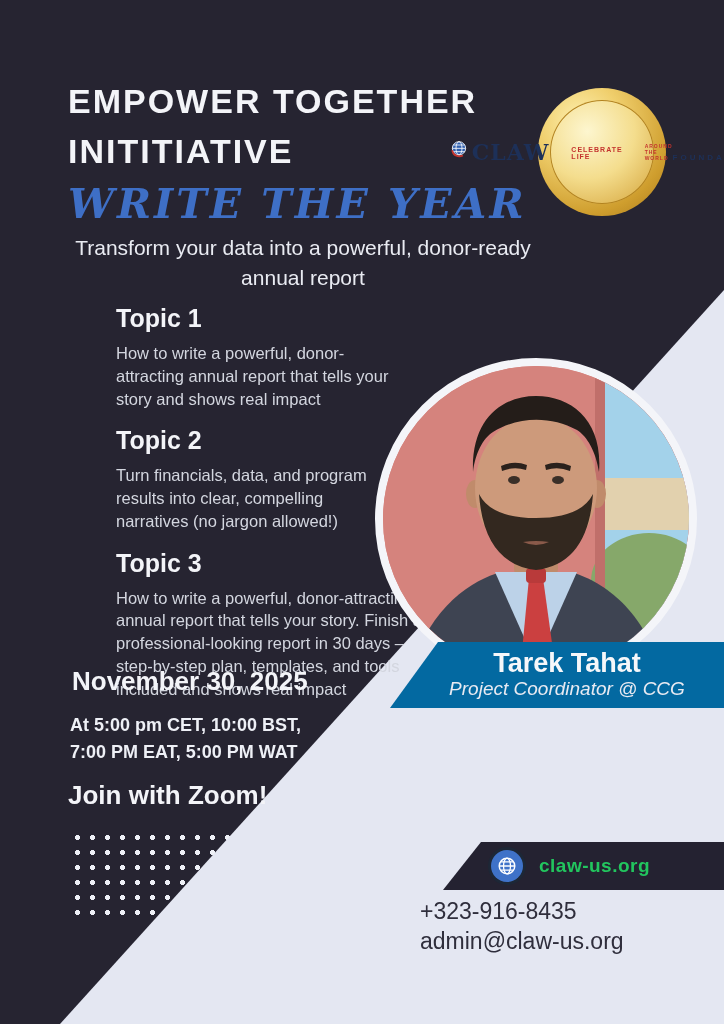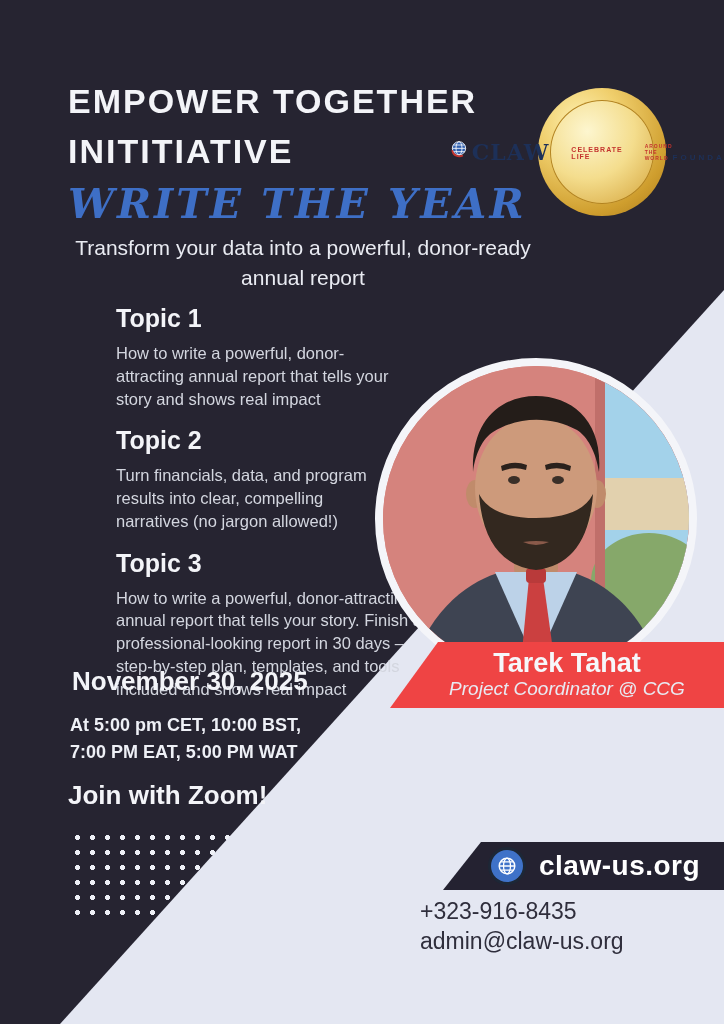--- a/index.html
+++ b/index.html
@@ -66,38 +66,38 @@
   .event-join{position:absolute;left:68px;top:780px;z-index:3;color:#f3f4f8;font-weight:800;font-size:26px;}
   
   .photo-ring{
     position:absolute;left:375px;top:358px;width:306px;height:306px;border-radius:50%;
     border:8px solid #f4f5f9;overflow:hidden;z-index:4;background:#d5837d;
   }
   .photo-ring svg{display:block;}
   
   .name-banner{
     position:absolute;left:390px;top:642px;width:334px;height:66px;z-index:5;
-    background:#ef4444;clip-path:polygon(48px 0,334px 0,334px 66px,0 66px);
+    background:#0369a1;clip-path:polygon(48px 0,334px 0,334px 66px,0 66px);
     display:flex;flex-direction:column;align-items:center;justify-content:center;
     padding-left:20px;box-sizing:border-box;
   }
   .speaker-name{color:#f6f7fa;font-weight:800;font-size:27px;line-height:1.1;}
   .speaker-role{color:#e8eaf2;font-style:italic;font-size:19px;line-height:1.2;}
   
   .site-banner{
     position:absolute;left:443px;top:842px;width:281px;height:48px;z-index:5;
     background:#242231;clip-path:polygon(38px 0,281px 0,281px 48px,0 48px);
     display:flex;align-items:center;
   }
   .globe-badge{
     width:32px;height:32px;border-radius:50%;margin-left:48px;
     background:#3f72c8;box-shadow:0 0 0 3px #1d2736;
     display:flex;align-items:center;justify-content:center;
   }
-  .site-label{color:#ffffff;font-weight:800;font-size:28px;margin-left:16px;letter-spacing:0.5px;}
+  .site-label{color:#22c55e;font-weight:800;font-size:19px;margin-left:16px;letter-spacing:0.5px;}
   .contact{
     position:absolute;left:420px;top:896px;width:300px;z-index:5;text-align:left;
     color:#2f2e3c;font-size:23px;line-height:1.32;font-weight:500;
   }
 </style>
 </head>
 <body>
 
 <div class="poster">
 

